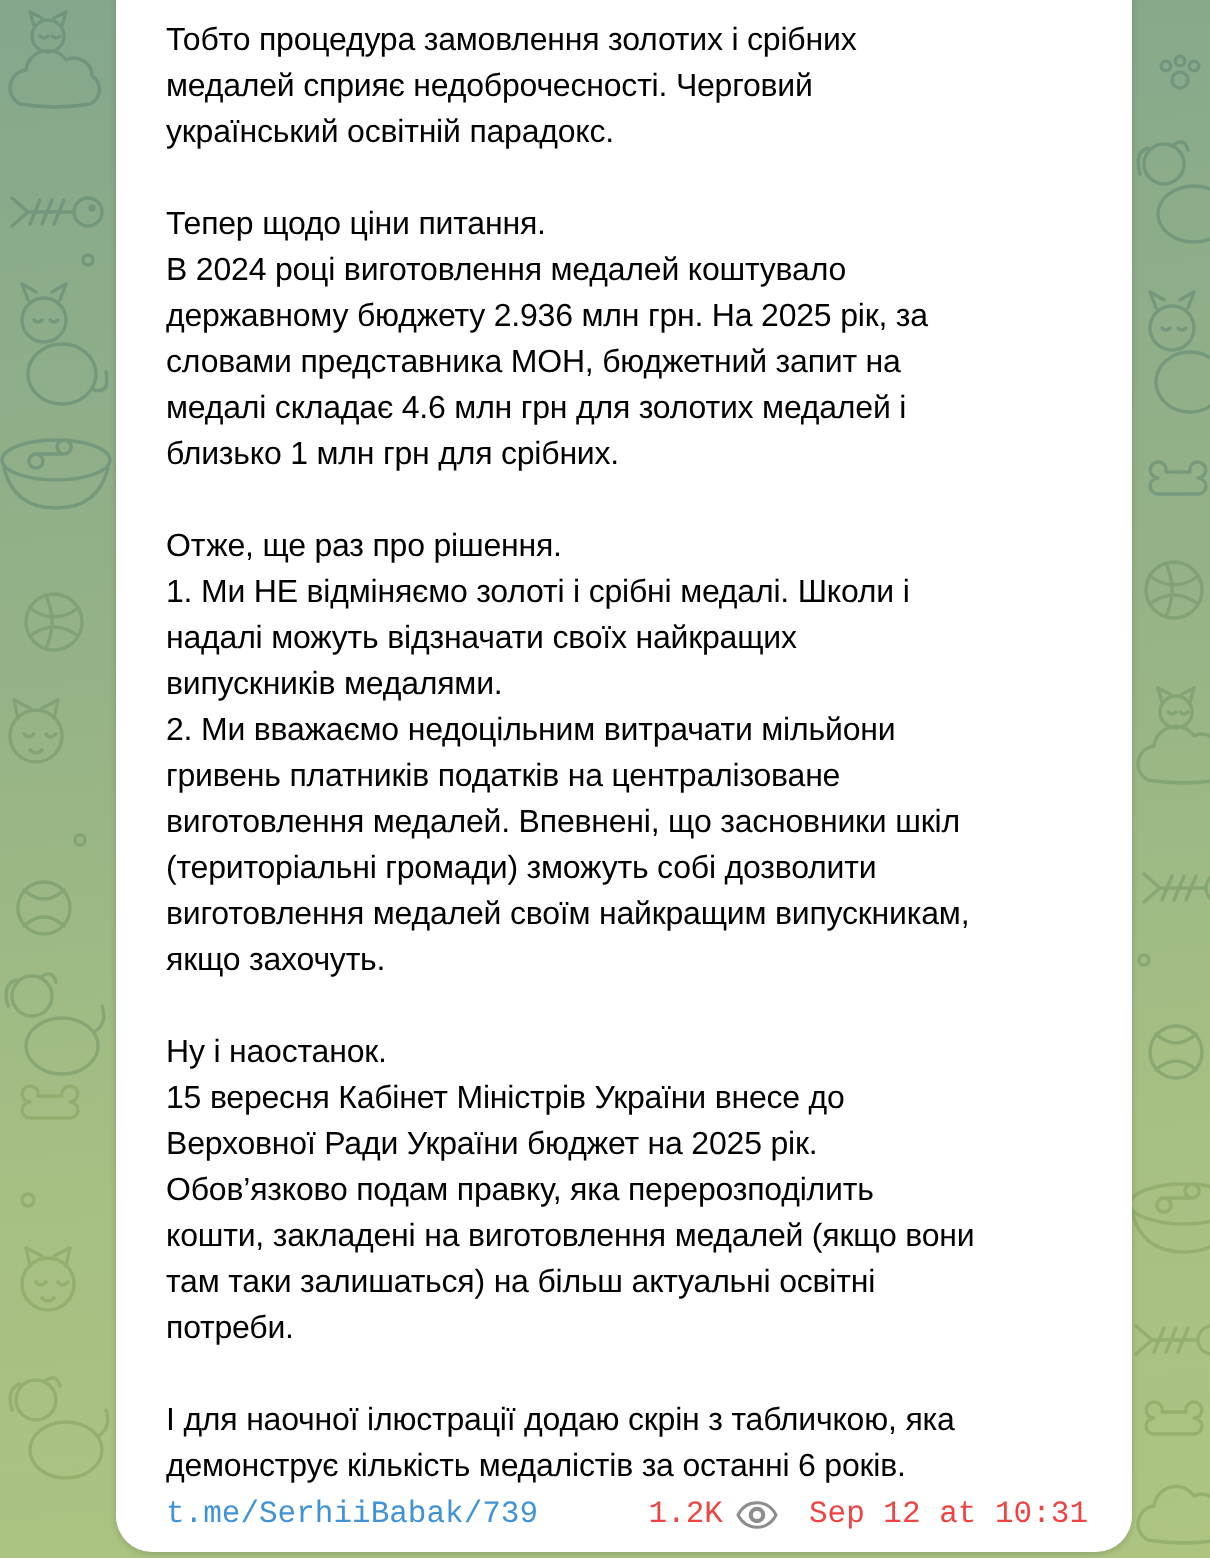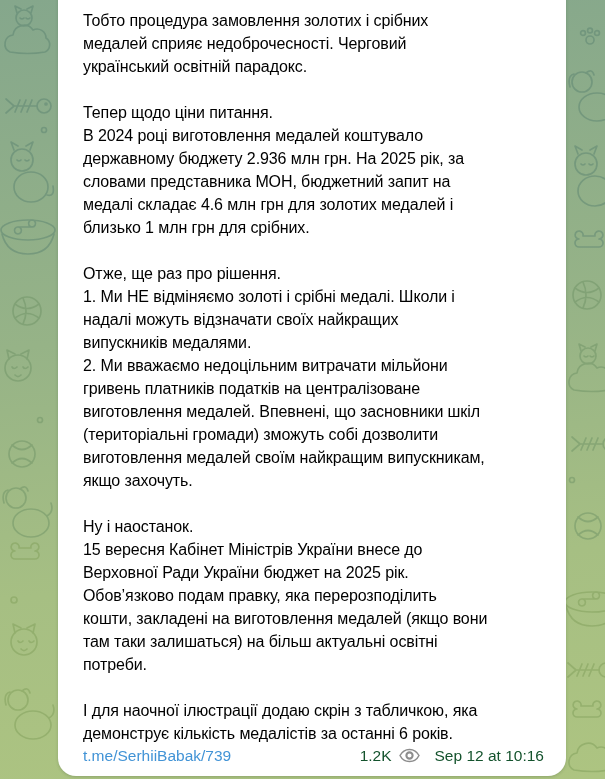--- a/index.html
+++ b/index.html
@@ -17,25 +17,26 @@
     box-sizing:border-box;
     padding:39px 22px 10px 25px;
     display:flex;flex-direction:column;
   }
   .msg-text{
     font-size:16px;line-height:23px;color:#000000;
     white-space:pre;letter-spacing:-0.1px;
   }
   .footer{
     margin-top:auto;height:21px;
-    display:flex;justify-content:space-between;align-items:center;
+    display:flex;justify-content:space-between;align-items:flex-end;
     font-size:15.5px;
+    font-family:Liberation Mono, monospace;
   }
   .post-link{color:#4193d6;text-decoration:none;cursor:pointer;}
-  .meta{display:flex;align-items:center;color:#14532d;}
+  .meta{display:flex;align-items:center;color:#ef4444;}
   .views-count{margin-right:7px;}
   .eye-wrap{display:inline-flex;align-items:center;margin-right:15px;}
 </style>
 </head>
 <body>
 
 <svg class="doodles" width="605" height="779" viewBox="0 0 605 779" aria-hidden="true">
   <defs>
     <g id="d-cloud">
       <path d="M8 30 a9 9 0 0 1 3-17 a11 11 0 0 1 20-5 a9 9 0 0 1 13 8 a8 8 0 0 1 -1 14 q-17 3 -35 0 z"></path>
@@ -170,16 +171,16 @@
     <a class="post-link">t.me/SerhiiBabak/739</a>
 
     <div class="meta">
       <span class="views-count">1.2K</span>
       <span class="eye-wrap">
         <svg width="21" height="15" viewBox="0 0 21 15" aria-hidden="true">
           <path d="M1 7.5 C3 3.6 6.6 1.4 10.5 1.4 s7.5 2.2 9.5 6.1 c-2 3.9 -5.6 6.1 -9.5 6.1 S3 11.4 1 7.5 Z" fill="none" stroke="#8d8d8d" stroke-width="1.5"></path>
           <circle cx="10.5" cy="7.5" r="3.1" fill="none" stroke="#8d8d8d" stroke-width="2.1"></circle>
         </svg>
       </span>
-      <span>Sep 12 at 10:16</span>
+      <span>Sep 12 at 10:31</span>
     </div>
   </div>
 </div>
 
 </body></html>

